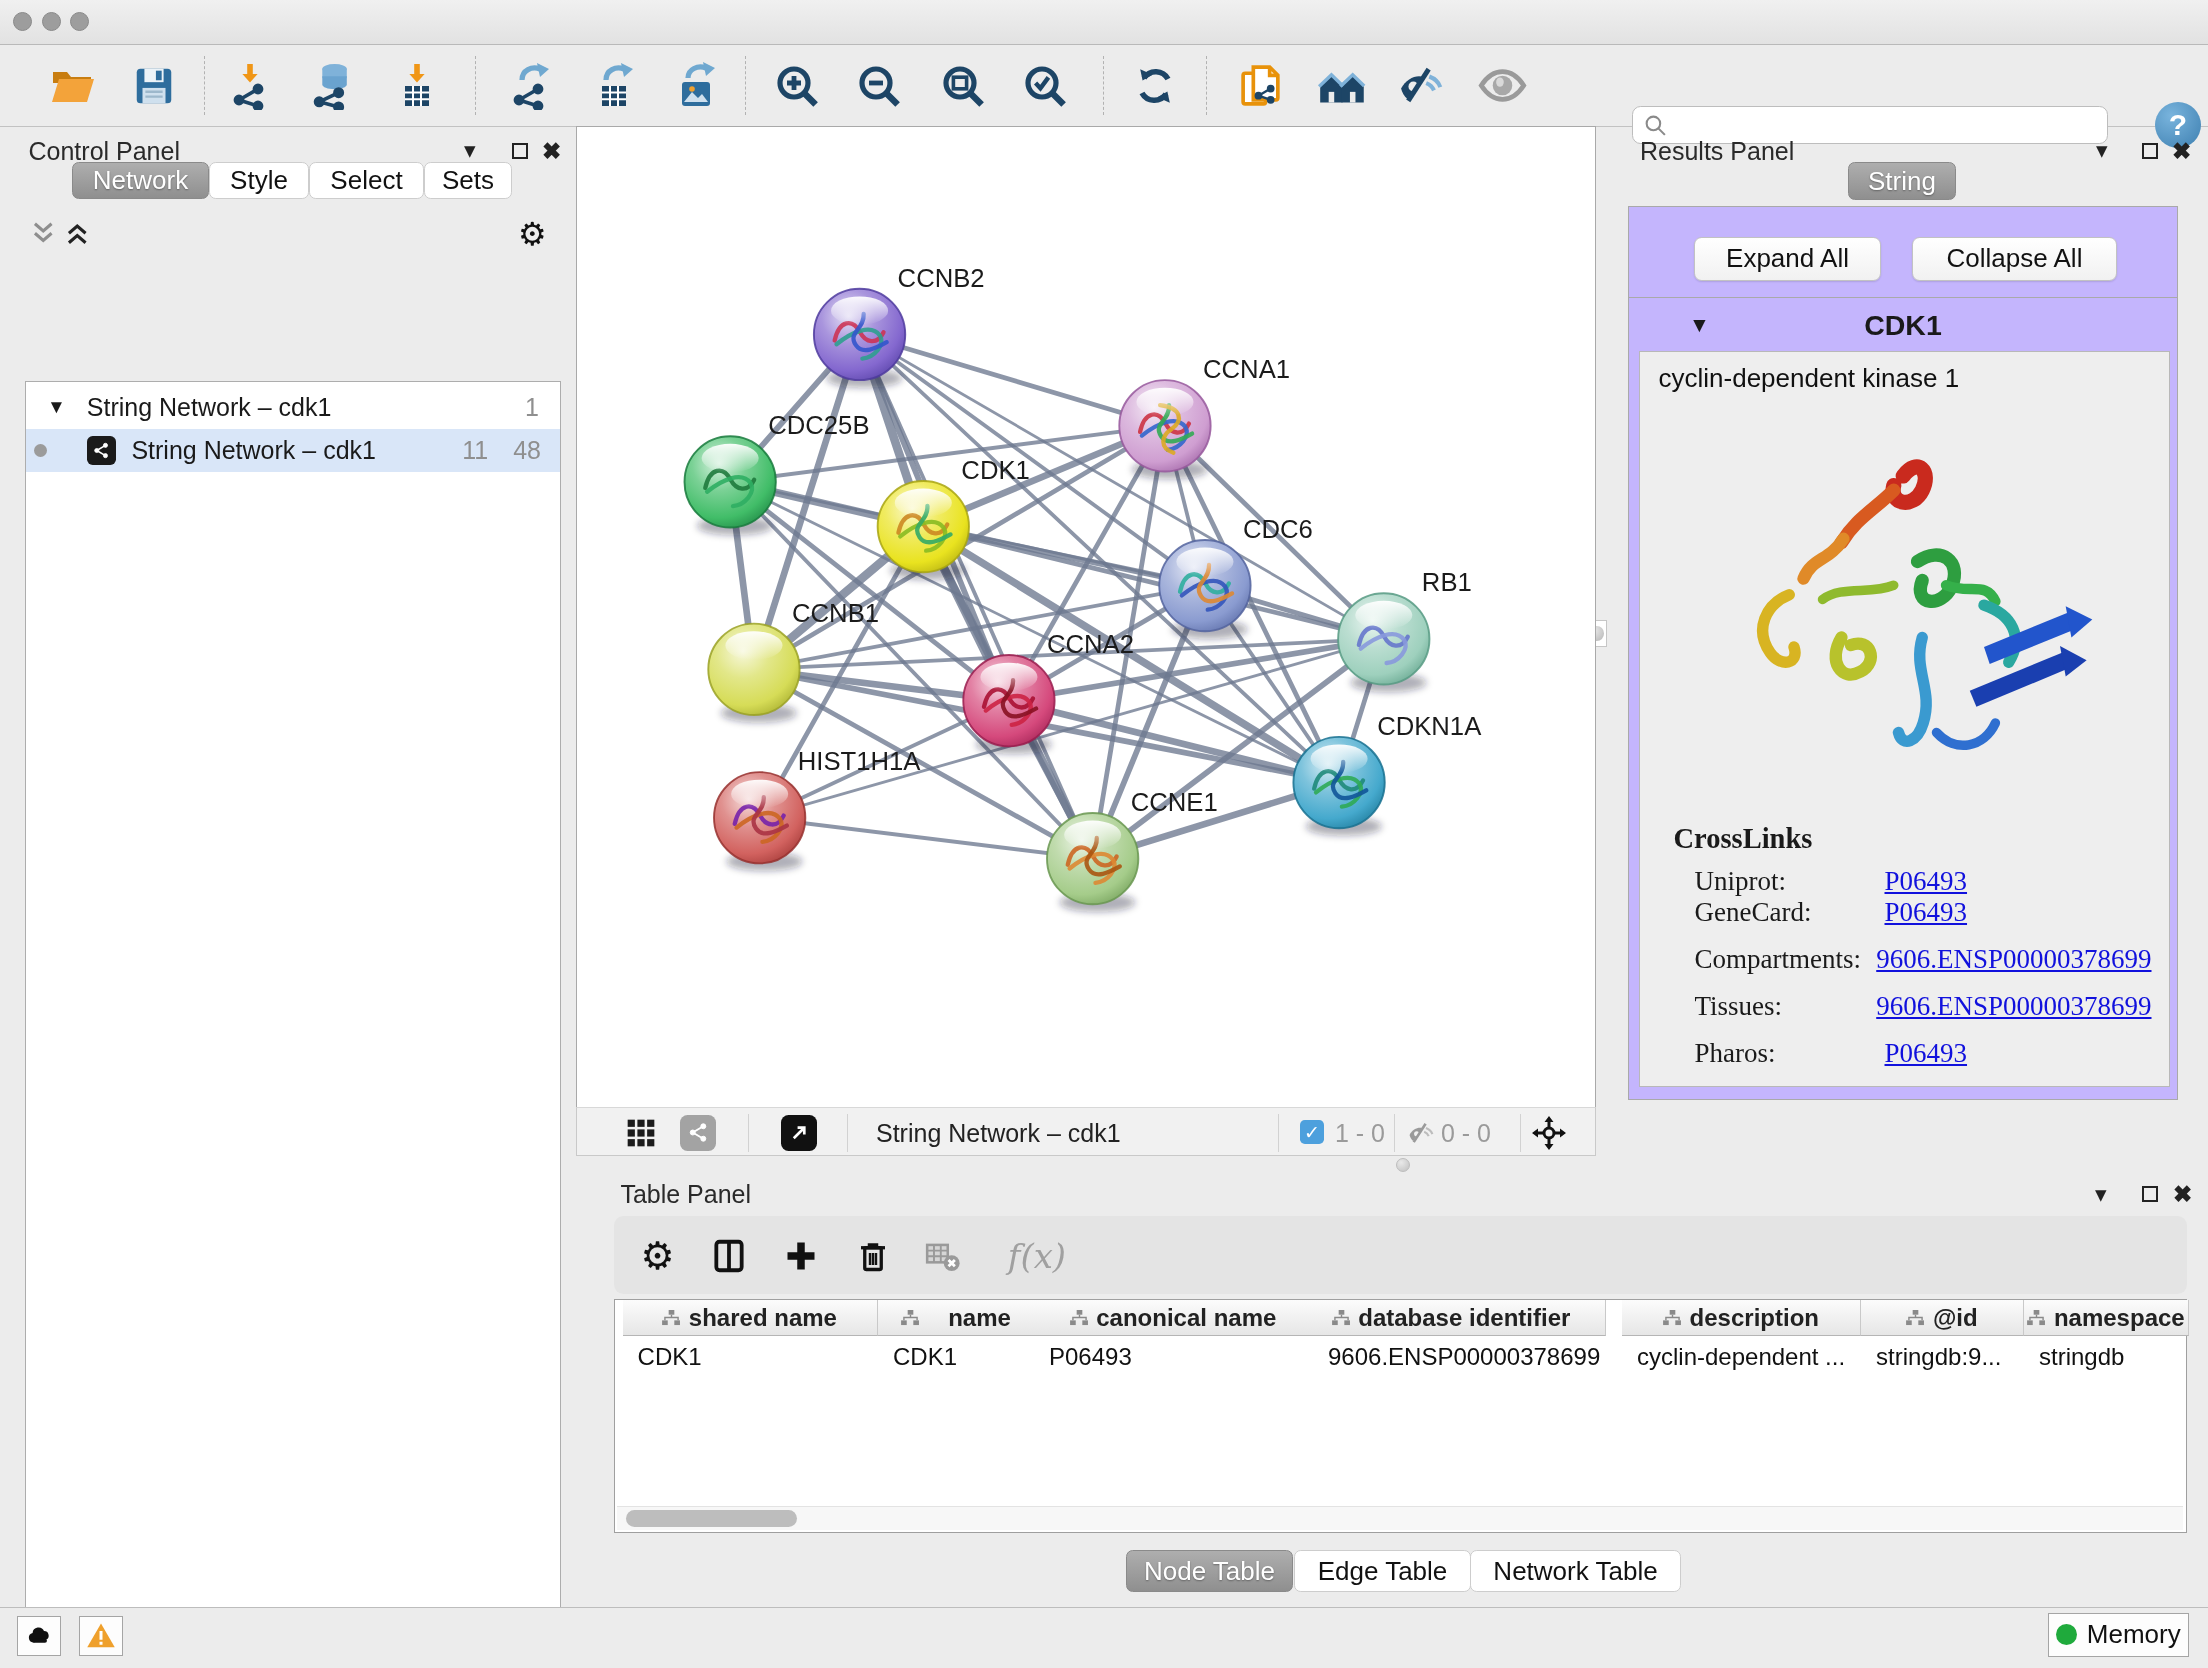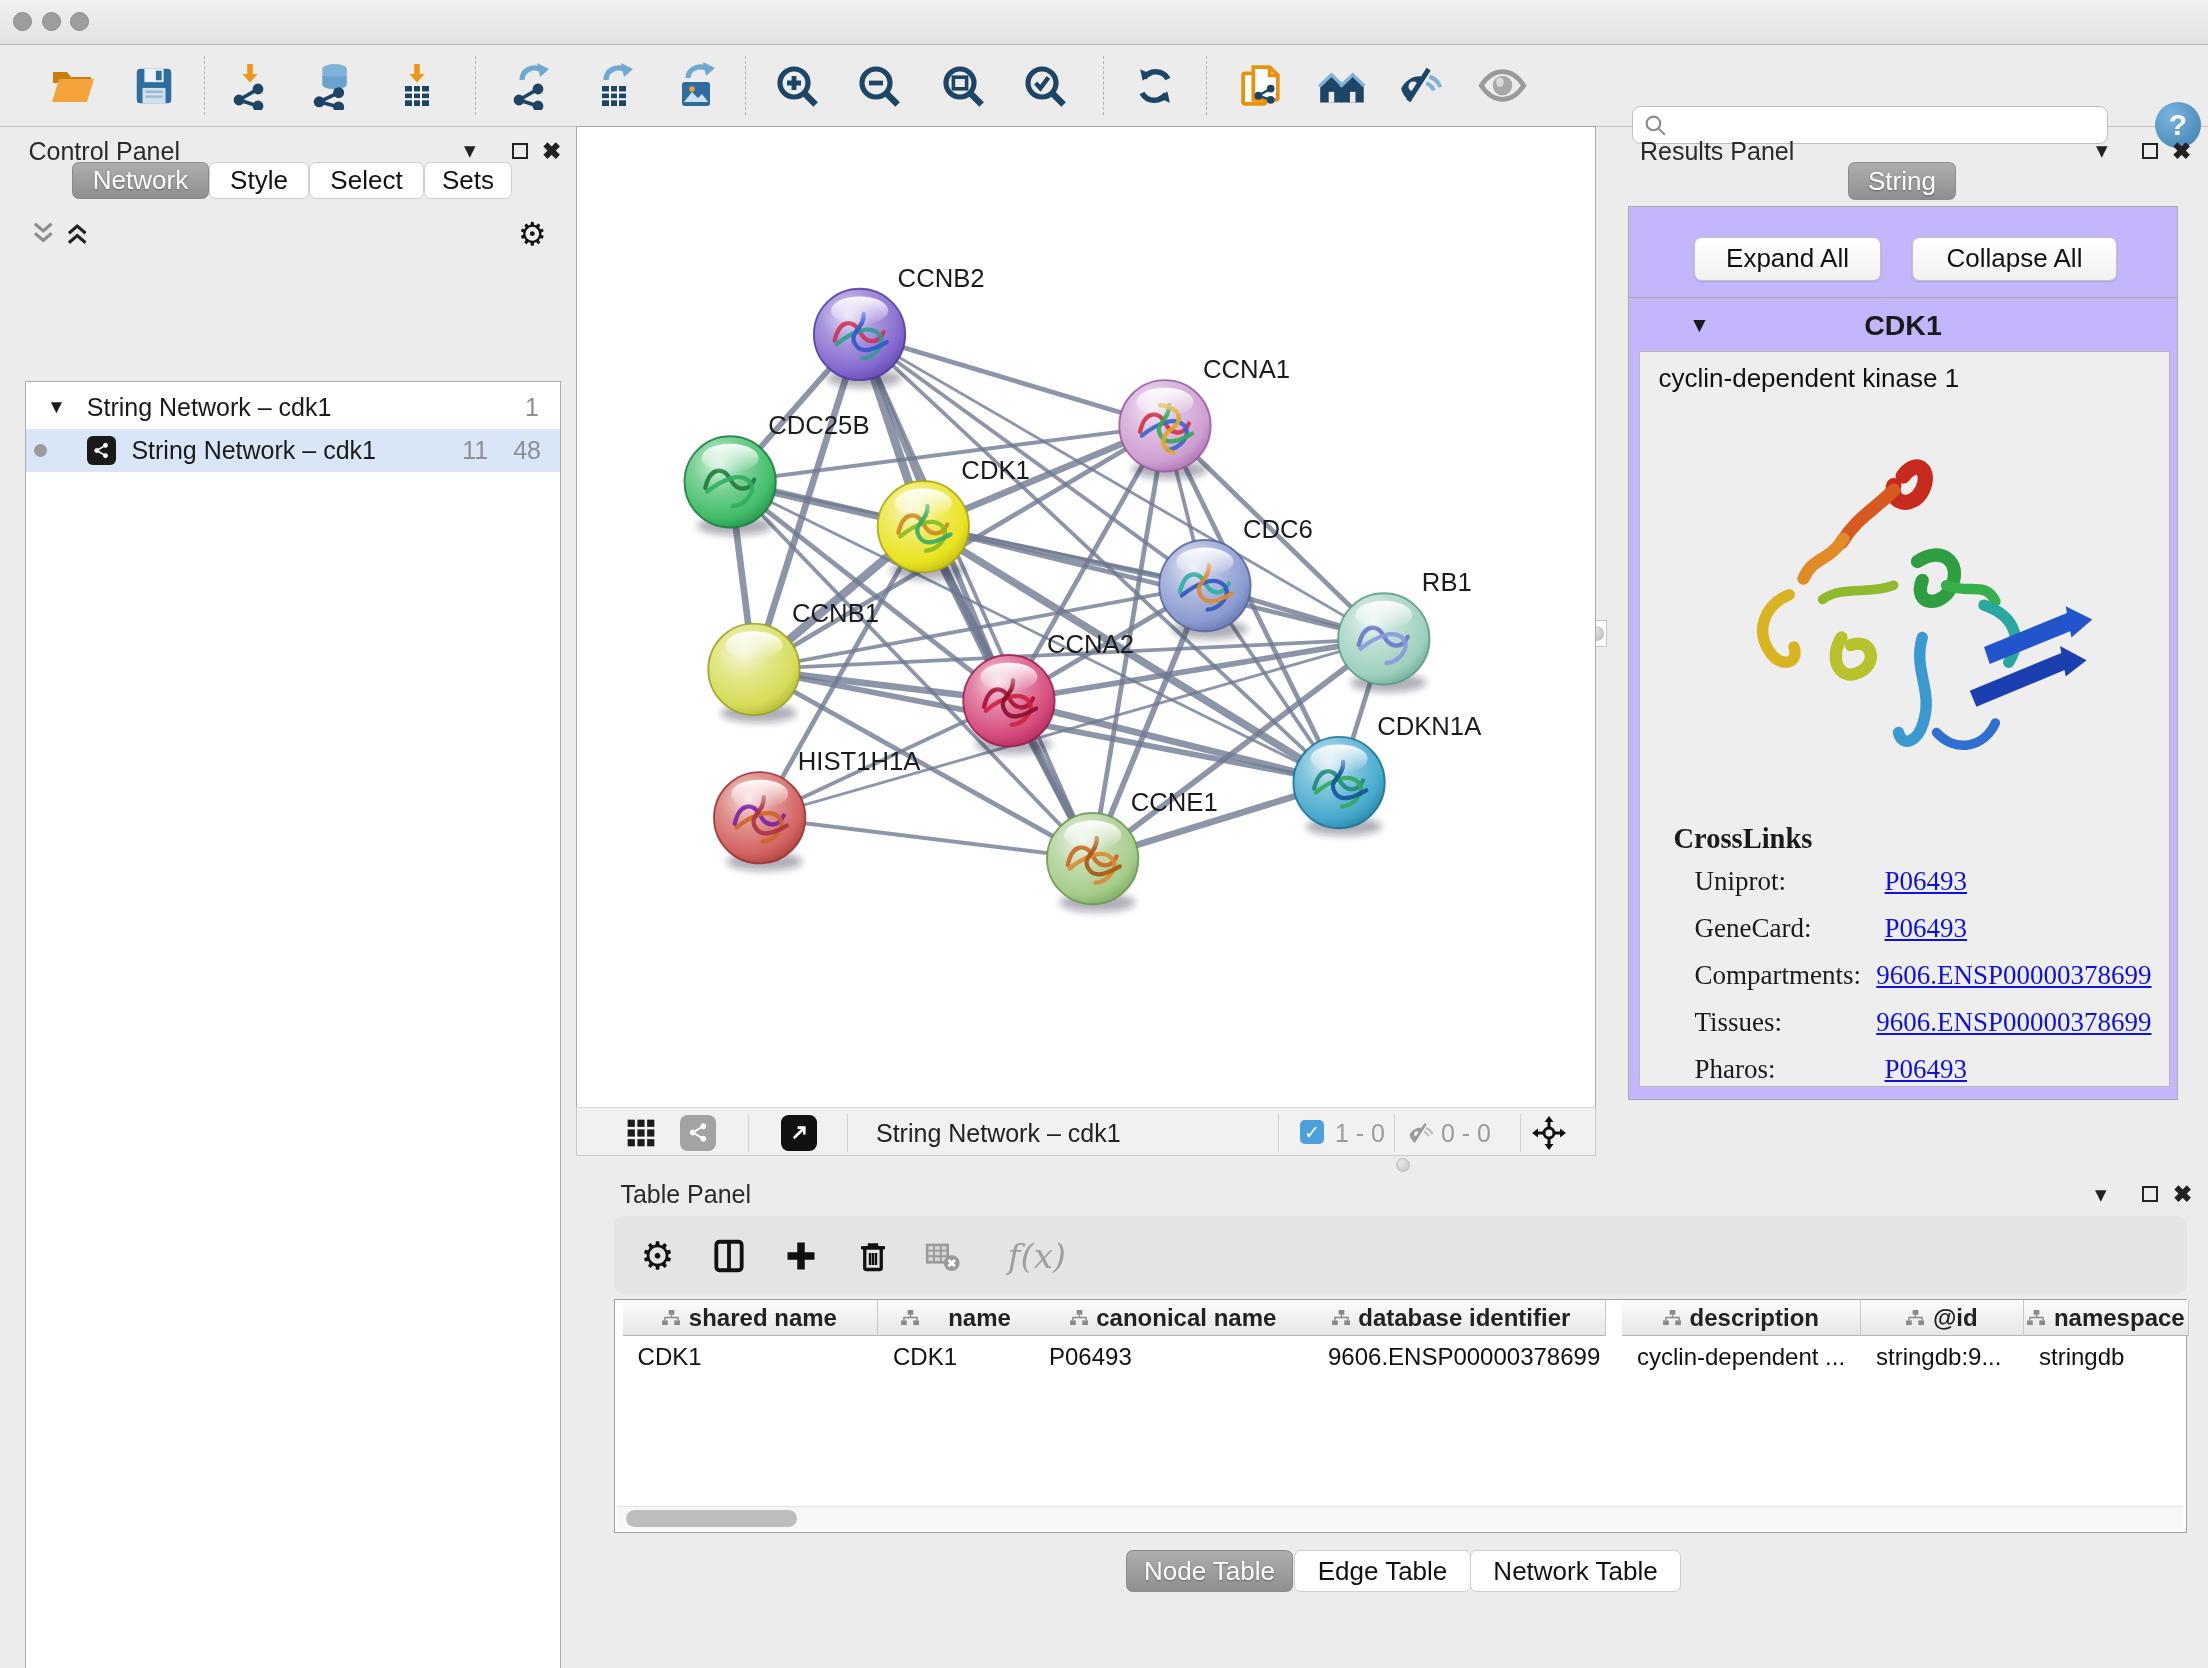--- a/index.html
+++ b/index.html
@@ -733,21 +733,21 @@
           <path d="M300 196 C330 206 342 230 326 256" stroke="#2aa8a0" stroke-width="12" fill="none" stroke-linecap="round"></path>
           <path d="M235 230 C225 265 247 285 236 320 C230 340 214 346 210 330" stroke="#3a9ad0" stroke-width="12" fill="none" stroke-linecap="round"></path>
           <polygon points="300,240 388,204 394,222 306,258" fill="#2255cc"></polygon>
           <polygon points="386,197 414,211 392,230" fill="#2255cc"></polygon>
           <polygon points="285,286 382,246 388,263 292,303" fill="#1a3fb0"></polygon>
           <polygon points="380,239 408,254 386,271" fill="#1a3fb0"></polygon>
           <path d="M250 330 C270 352 300 346 312 320" stroke="#2f6fd0" stroke-width="10" fill="none" stroke-linecap="round"></path>
         </svg>
         <div class="abs serif" style="left:34px;top:471px;font-size:28.5px;font-weight:bold;">CrossLinks</div>
         <div id="crosslinks" class="abs serif" style="left:55px;top:514px;width:457px;font-size:27px;">
-            <div style="display: flex; margin-bottom: 16px;">
+            <div style="display: flex; ">
               <span style="width: 190px; color: rgb(26, 26, 26);">Uniprot:</span>
               <span class="xlink">P06493</span>
             </div>
             <div style="display: flex; margin-bottom: 16px;">
               <span style="width: 190px; color: rgb(26, 26, 26);">GeneCard:</span>
               <span class="xlink">P06493</span>
             </div>
             <div style="display: flex; margin-bottom: 16px;">
               <span style="width: 190px; color: rgb(26, 26, 26);">Compartments:</span>
               <span class="xlink">9606.ENSP00000378699</span>
@@ -758,15 +758,34 @@
             </div>
             <div style="display: flex; margin-bottom: 16px;">
               <span style="width: 190px; color: rgb(26, 26, 26); font-family: Liberation Serif, serif;">Pharos:</span>
               <span class="xlink">P06493</span>
             </div>
           </div>
       </div>
     </div>
   </div>
 
+  <div class="statusbar">
+    <div class="sbtn" style="left:17px;">
+        <svg width="28.5" height="28.5" viewBox="0 0 24 24">
+          <path d="M7 18a4 4 0 0 1-.6-7.9A5 5 0 0 1 16 8.5a3.8 3.8 0 0 1 2 7.1 4 4 0 0 1-2 .4z" fill="#111"></path>
+          <rect x="6" y="15" width="12.5" height="3.4" rx="1.7" fill="#111"></rect>
+        </svg>
+      </div>
+    <div class="sbtn" style="left:79px;">
+        <svg width="30" height="30" viewBox="0 0 24 24">
+          <path d="M12 2L23 21H1z" fill="#efa02c"></path>
+          <rect x="10.8" y="8" width="2.4" height="7" fill="#fff"></rect>
+          <rect x="10.8" y="16.6" width="2.4" height="2.4" fill="#fff"></rect>
+        </svg>
+      </div>
+    <div class="abs" style="left:2048px;top:4.8px;width:141px;height:44px;background:#fdfdfd;border:1.9px solid #a5a5a5;box-sizing:border-box;display:flex;align-items:center;justify-content:center;gap:9.5px;">
+      <span style="width:21px;height:21px;border-radius:50%;background:#1faa3c;display:inline-block;"></span>
+      <span style="font-size:26px;color:#111;">Memory</span>
+    </div>
+  </div>
 
 </div>
 
 
 </body></html>

